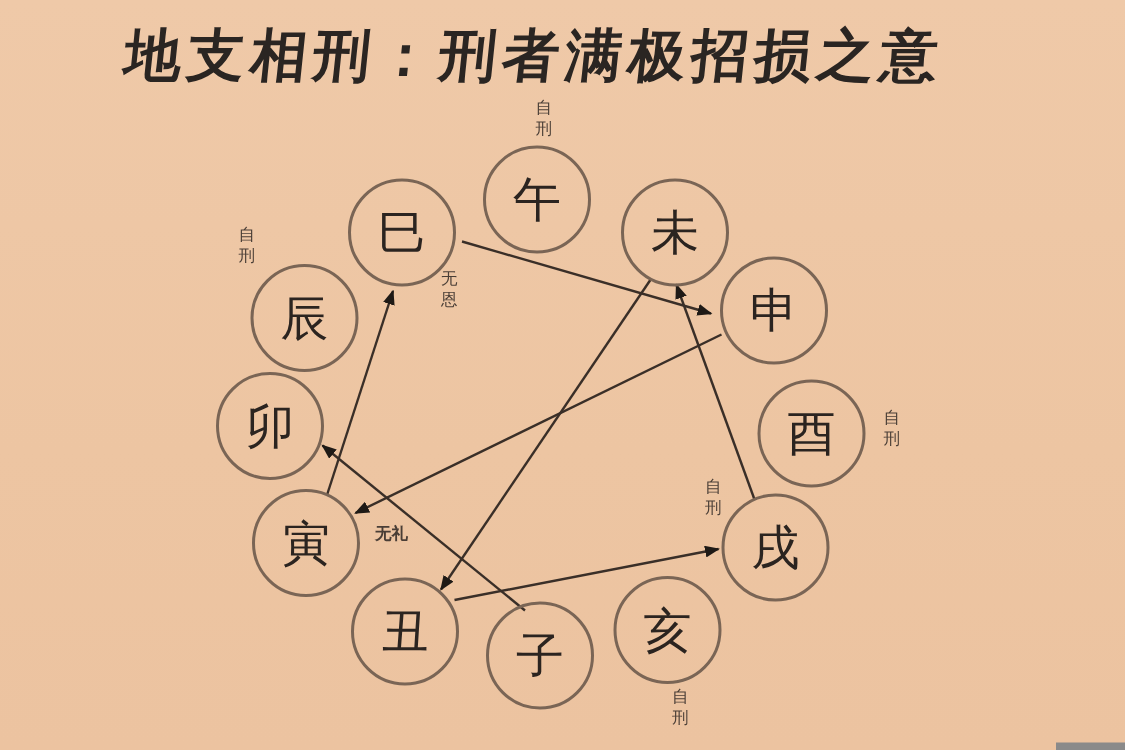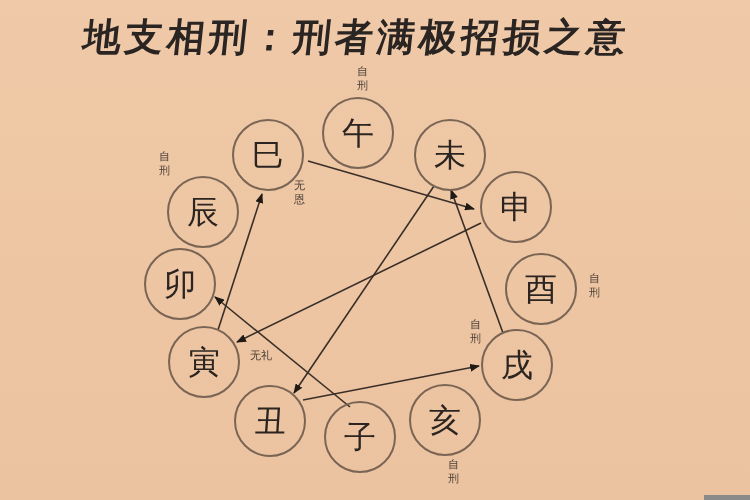--- a/index.html
+++ b/index.html
@@ -138,18 +138,18 @@
       <div class="node" style="left: 268px; top: 155px;">
         <span>巳</span>
       </div>
     </div>
   <div id="notes-layer">
       <div class="note" style="left: 354px; top: 65px;">自刑</div>
       <div class="note" style="left: 156px; top: 150px;">自刑</div>
       <div class="note" style="left: 291px; top: 179px;">无恩</div>
       <div class="note" style="left: 586px; top: 272px;">自刑</div>
       <div class="note" style="left: 467px; top: 318px;">自刑</div>
-      <div class="note horizontal" style="left: 250px; top: 349px;">无礼</div>
+      <div class="note horizontal" style="left: 250px; top: 349px; font-weight: bold;">无礼</div>
       <div class="note" style="left: 445px; top: 458px;">自刑</div>
     </div>
 
   <div class="corner-strip"></div>
 </div>
 
 </body></html>

